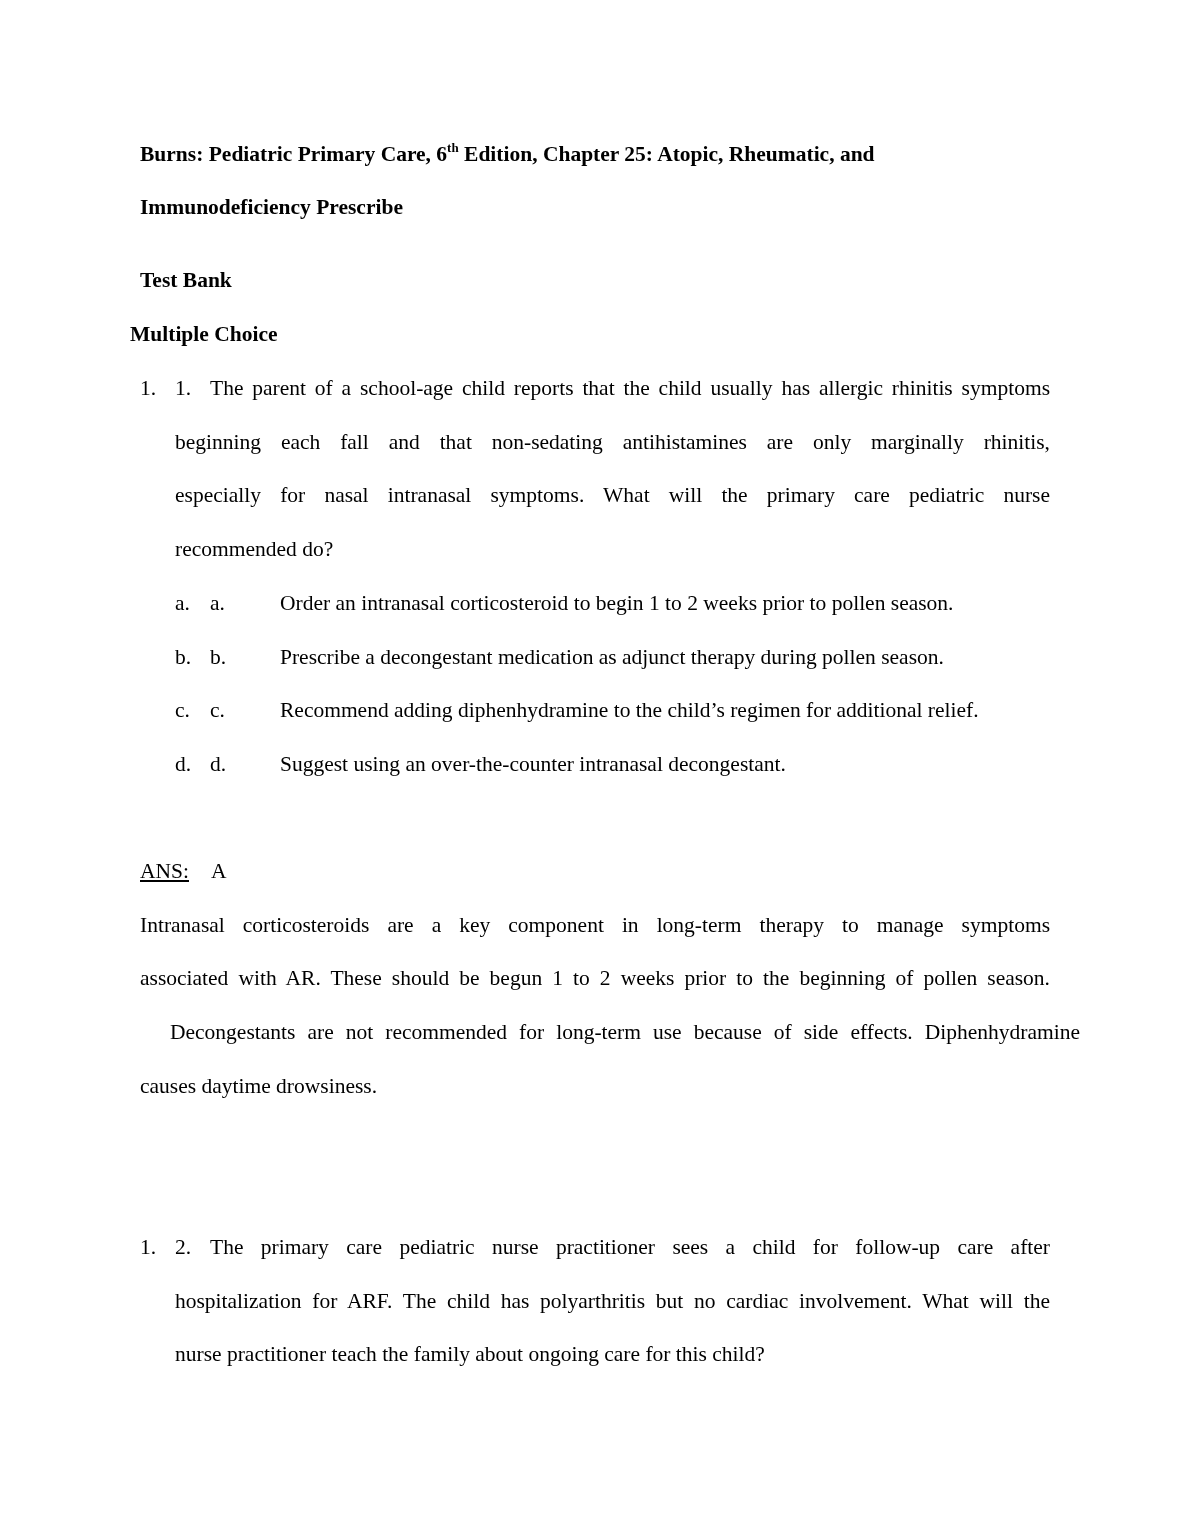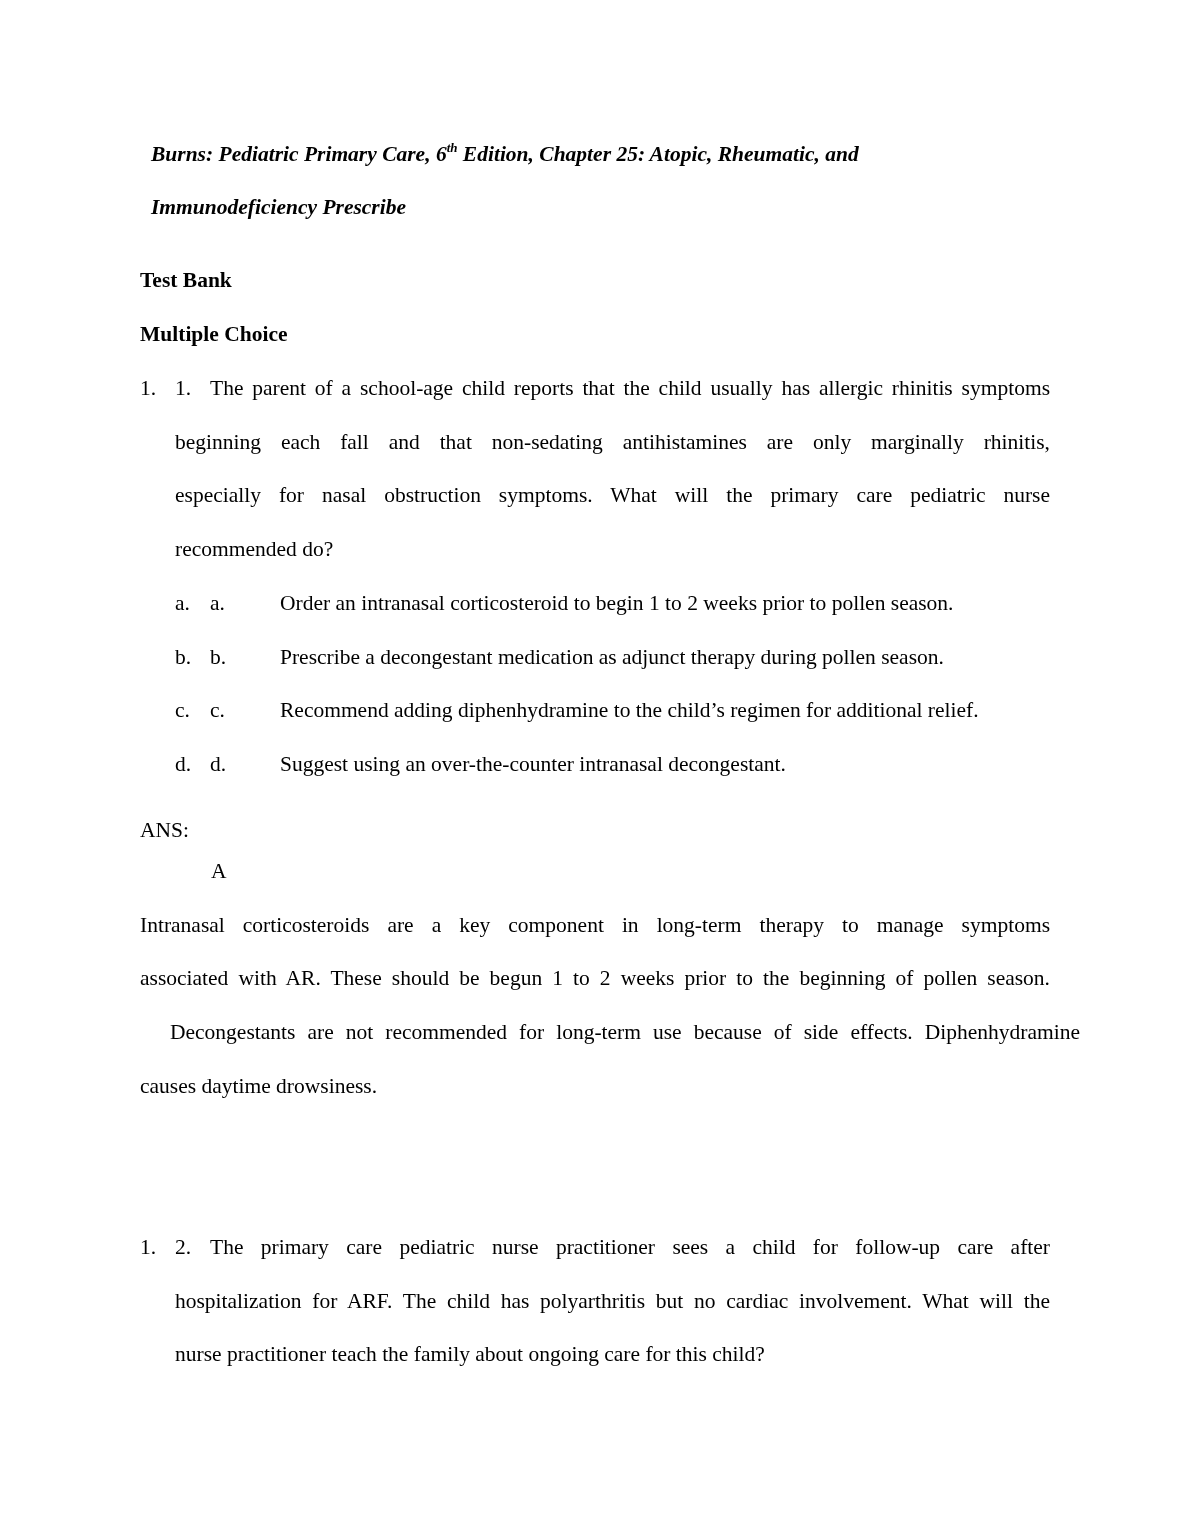--- a/index.html
+++ b/index.html
@@ -11,21 +11,21 @@
       width: 1190px;
       height: 1540px;
       position: relative;
       overflow: hidden;
       font-family: "Liberation Serif", "DejaVu Serif", serif;
       color: #000000;
       font-size: 21.5px;
     }
     .abs { position: absolute; white-space: nowrap; }
     .bold { font-weight: bold; }
-    .title-line { left: 151px; font-style: italic; }
+    .title-line { left: 140px; }
     sup { font-size: 13px; vertical-align: top; position: relative; top: -2px; }
     .justify {
       position: absolute;
       left: 175px;
       width: 875px;
       text-align: justify;
       text-align-last: justify;
       white-space: nowrap;
     }
     .justify-full {
@@ -44,28 +44,28 @@
   </style>
 </head>
 <body>
 
 <div class="abs bold title-line" style="top:142px;">
   <span>Burns: Pediatric Primary Care, 6</span><sup>th</sup><span> Edition, Chapter 25: Atopic, Rheumatic, and</span>
 </div>
 <div class="abs bold title-line" style="top:195px;">Immunodeficiency Prescribe</div>
 
 <div class="abs bold" style="left:140px; top:268px;">Test Bank</div>
-<div class="abs bold" style="left:140px; top:322px;">Multiple Choice</div>
+<div class="abs bold" style="left:130px; top:322px;">Multiple Choice</div>
 
 <div>
   <div class="abs num1" style="top:376px;">1.</div>
   <div class="abs num2" style="top:376px;">1.</div>
   <div class="justify" style="left:210px; width:840px; top:376px;">The parent of a school-age child reports that the child usually has allergic rhinitis symptoms</div>
   <div class="justify" style="top:430px;">beginning each fall and that non-sedating antihistamines are only marginally rhinitis,</div>
-  <div class="justify" style="top:483px;">especially for nasal obstruction symptoms. What will the primary care pediatric nurse</div>
+  <div class="justify" style="top:483px;">especially for nasal intranasal symptoms. What will the primary care pediatric nurse</div>
   <div class="abs" style="left:175px; top:537px;">recommended do?</div>
 
   <div>
     <div class="abs opt-l1" style="top:591px;">a.</div>
     <div class="abs opt-l2" style="top:591px;">a.</div>
     <div class="abs opt-text" style="top:591px;">Order an intranasal corticosteroid to begin 1 to 2 weeks prior to pollen season.</div>
   </div>
   <div>
     <div class="abs opt-l1" style="top:645px;">b.</div>
     <div class="abs opt-l2" style="top:645px;">b.</div>
@@ -75,21 +75,21 @@
     <div class="abs opt-l1" style="top:698px;">c.</div>
     <div class="abs opt-l2" style="top:698px;">c.</div>
     <div class="abs opt-text" style="top:698px;">Recommend adding diphenhydramine to the child’s regimen for additional relief.</div>
   </div>
   <div>
     <div class="abs opt-l1" style="top:752px;">d.</div>
     <div class="abs opt-l2" style="top:752px;">d.</div>
     <div class="abs opt-text" style="top:752px;">Suggest using an over-the-counter intranasal decongestant.</div>
   </div>
 
-  <div class="abs" style="left:140px; top:818px;">ANS:</div>
+  <div class="abs" style="left:140px; top:859px;text-decoration:underline;">ANS:</div>
   <div class="abs" style="left:211px; top:859px;">A</div>
 
   <div class="justify-full" style="top:913px;">Intranasal corticosteroids are a key component in long-term therapy to manage symptoms</div>
   <div class="justify-full" style="top:966px;">associated with AR. These should be begun 1 to 2 weeks prior to the beginning of pollen season.</div>
   <div class="justify-full" style="top:1020px;margin-left:30px;">Decongestants are not recommended for long-term use because of side effects. Diphenhydramine</div>
   <div class="abs" style="left:140px; top:1074px;text-align:center;">causes daytime drowsiness.</div>
 </div>
 
 <div>
   <div class="abs num1" style="top:1235px;">1.</div>

